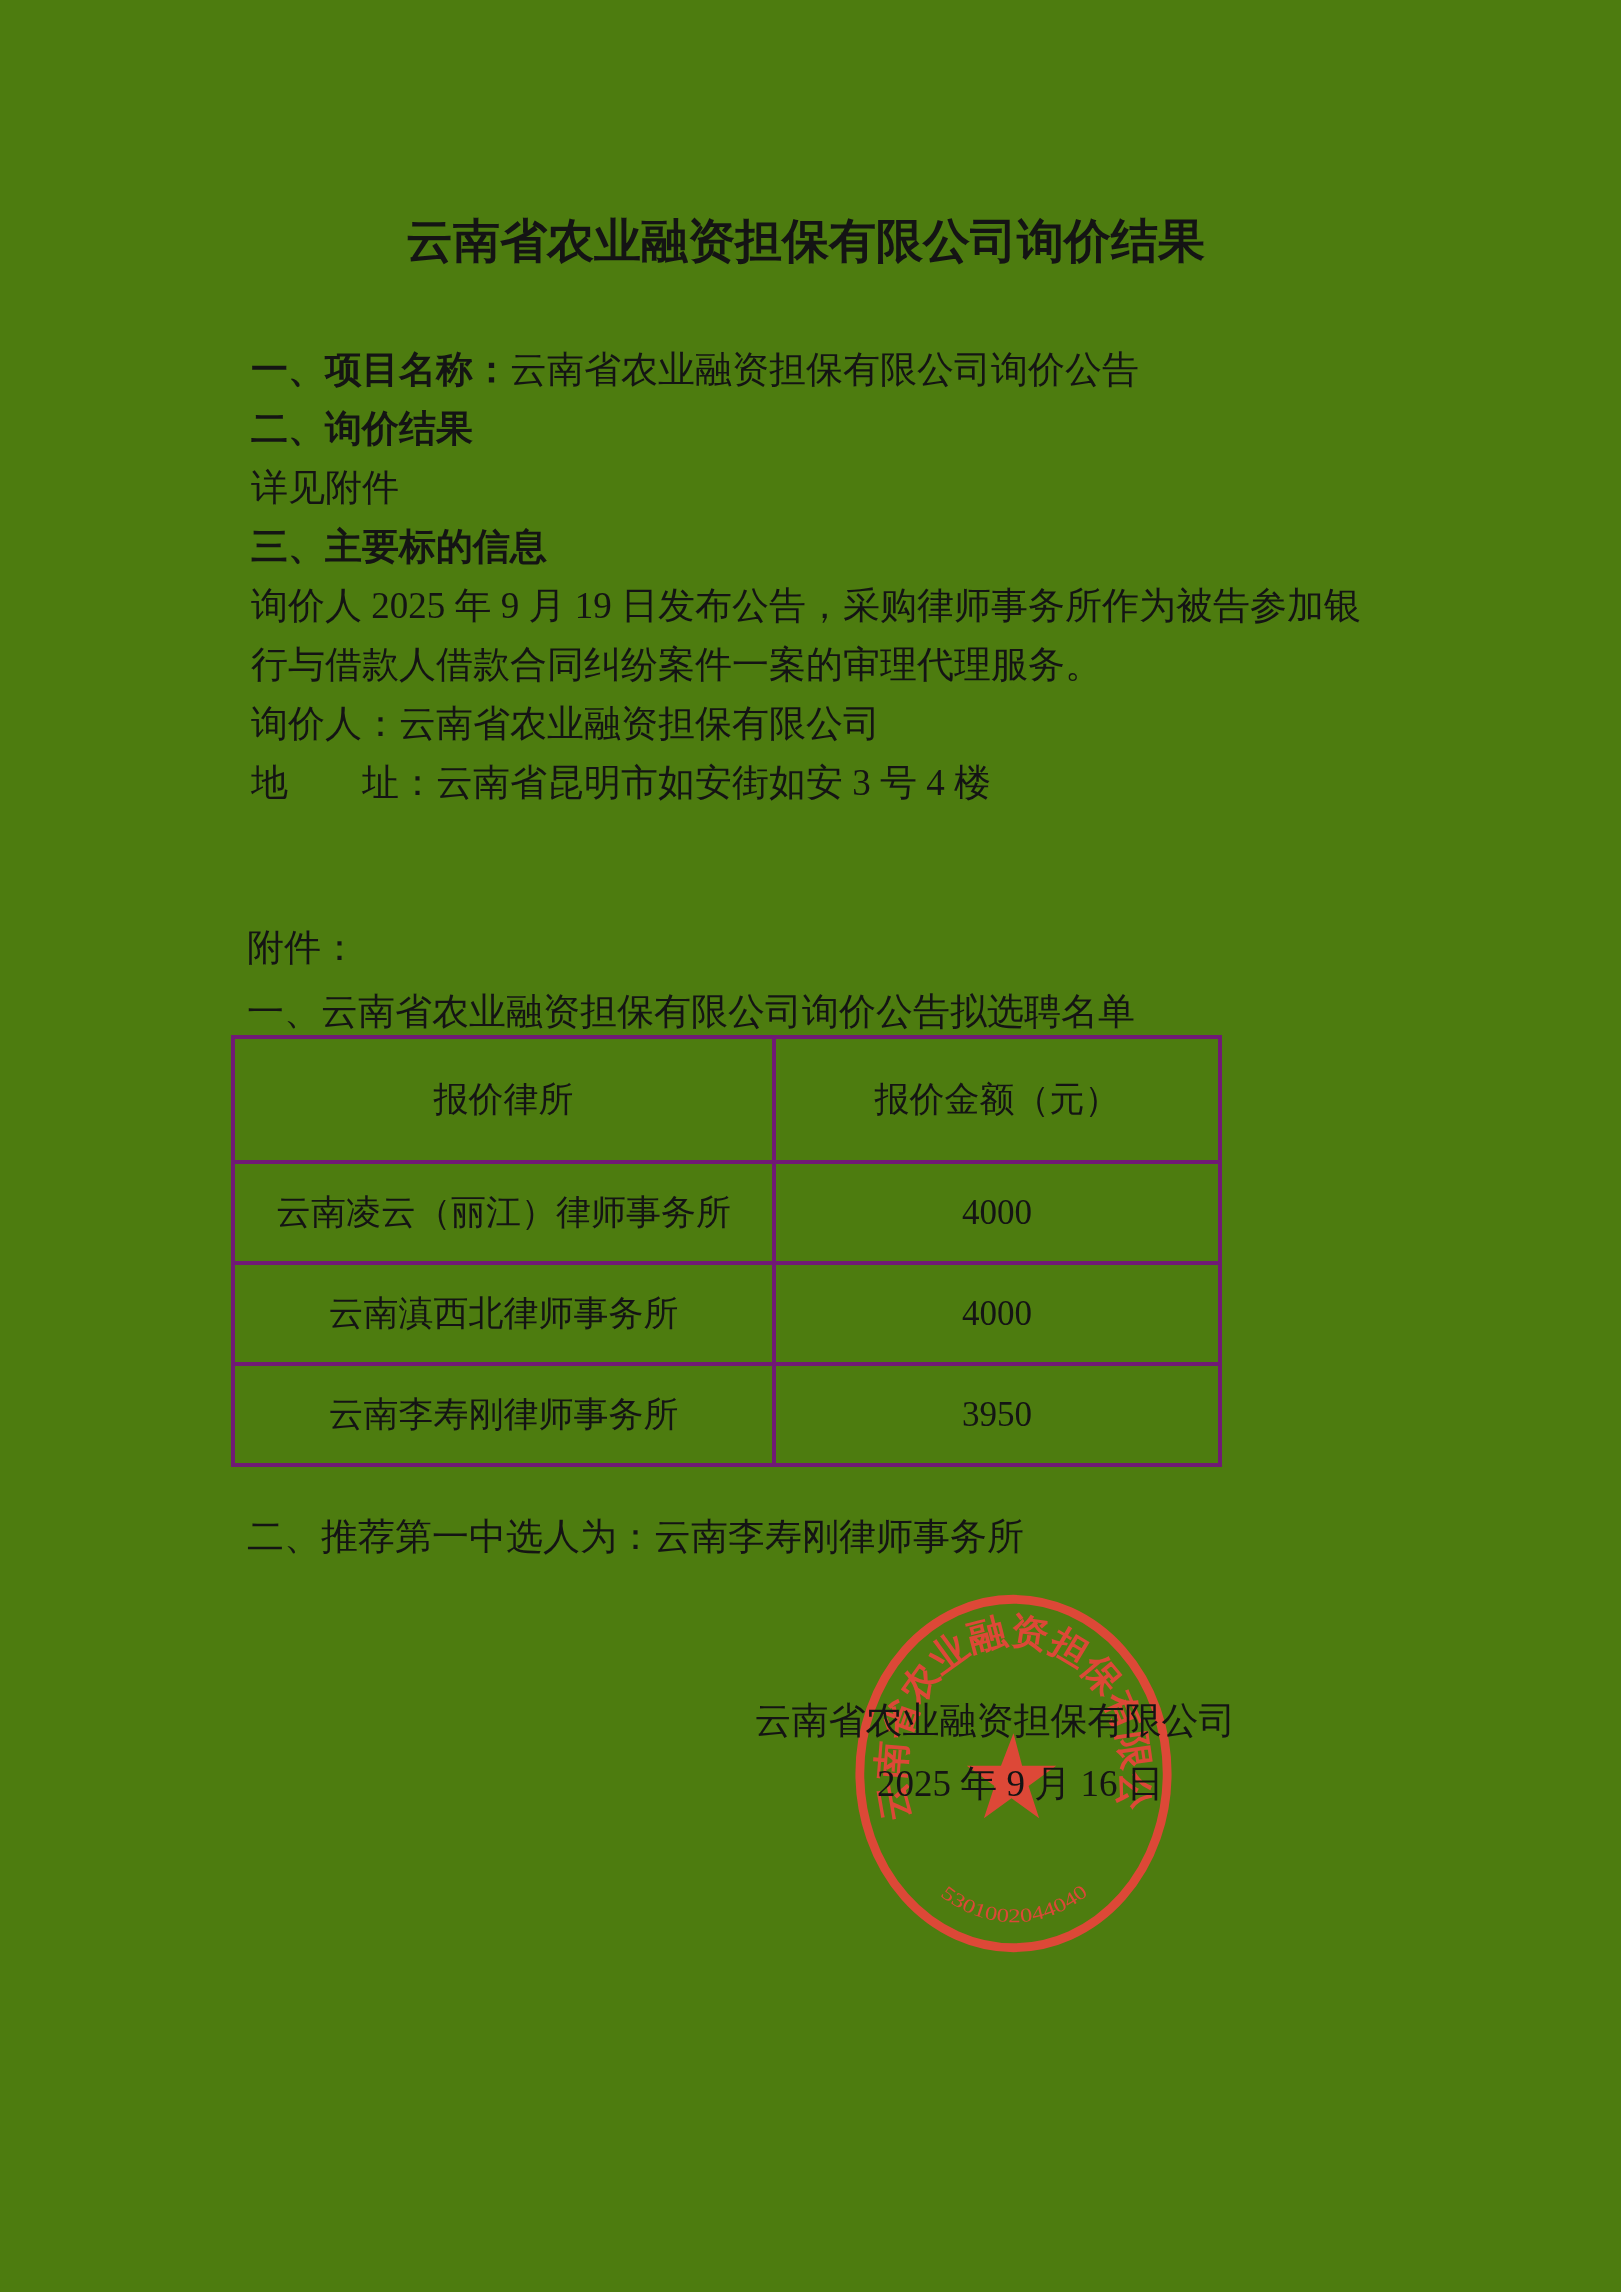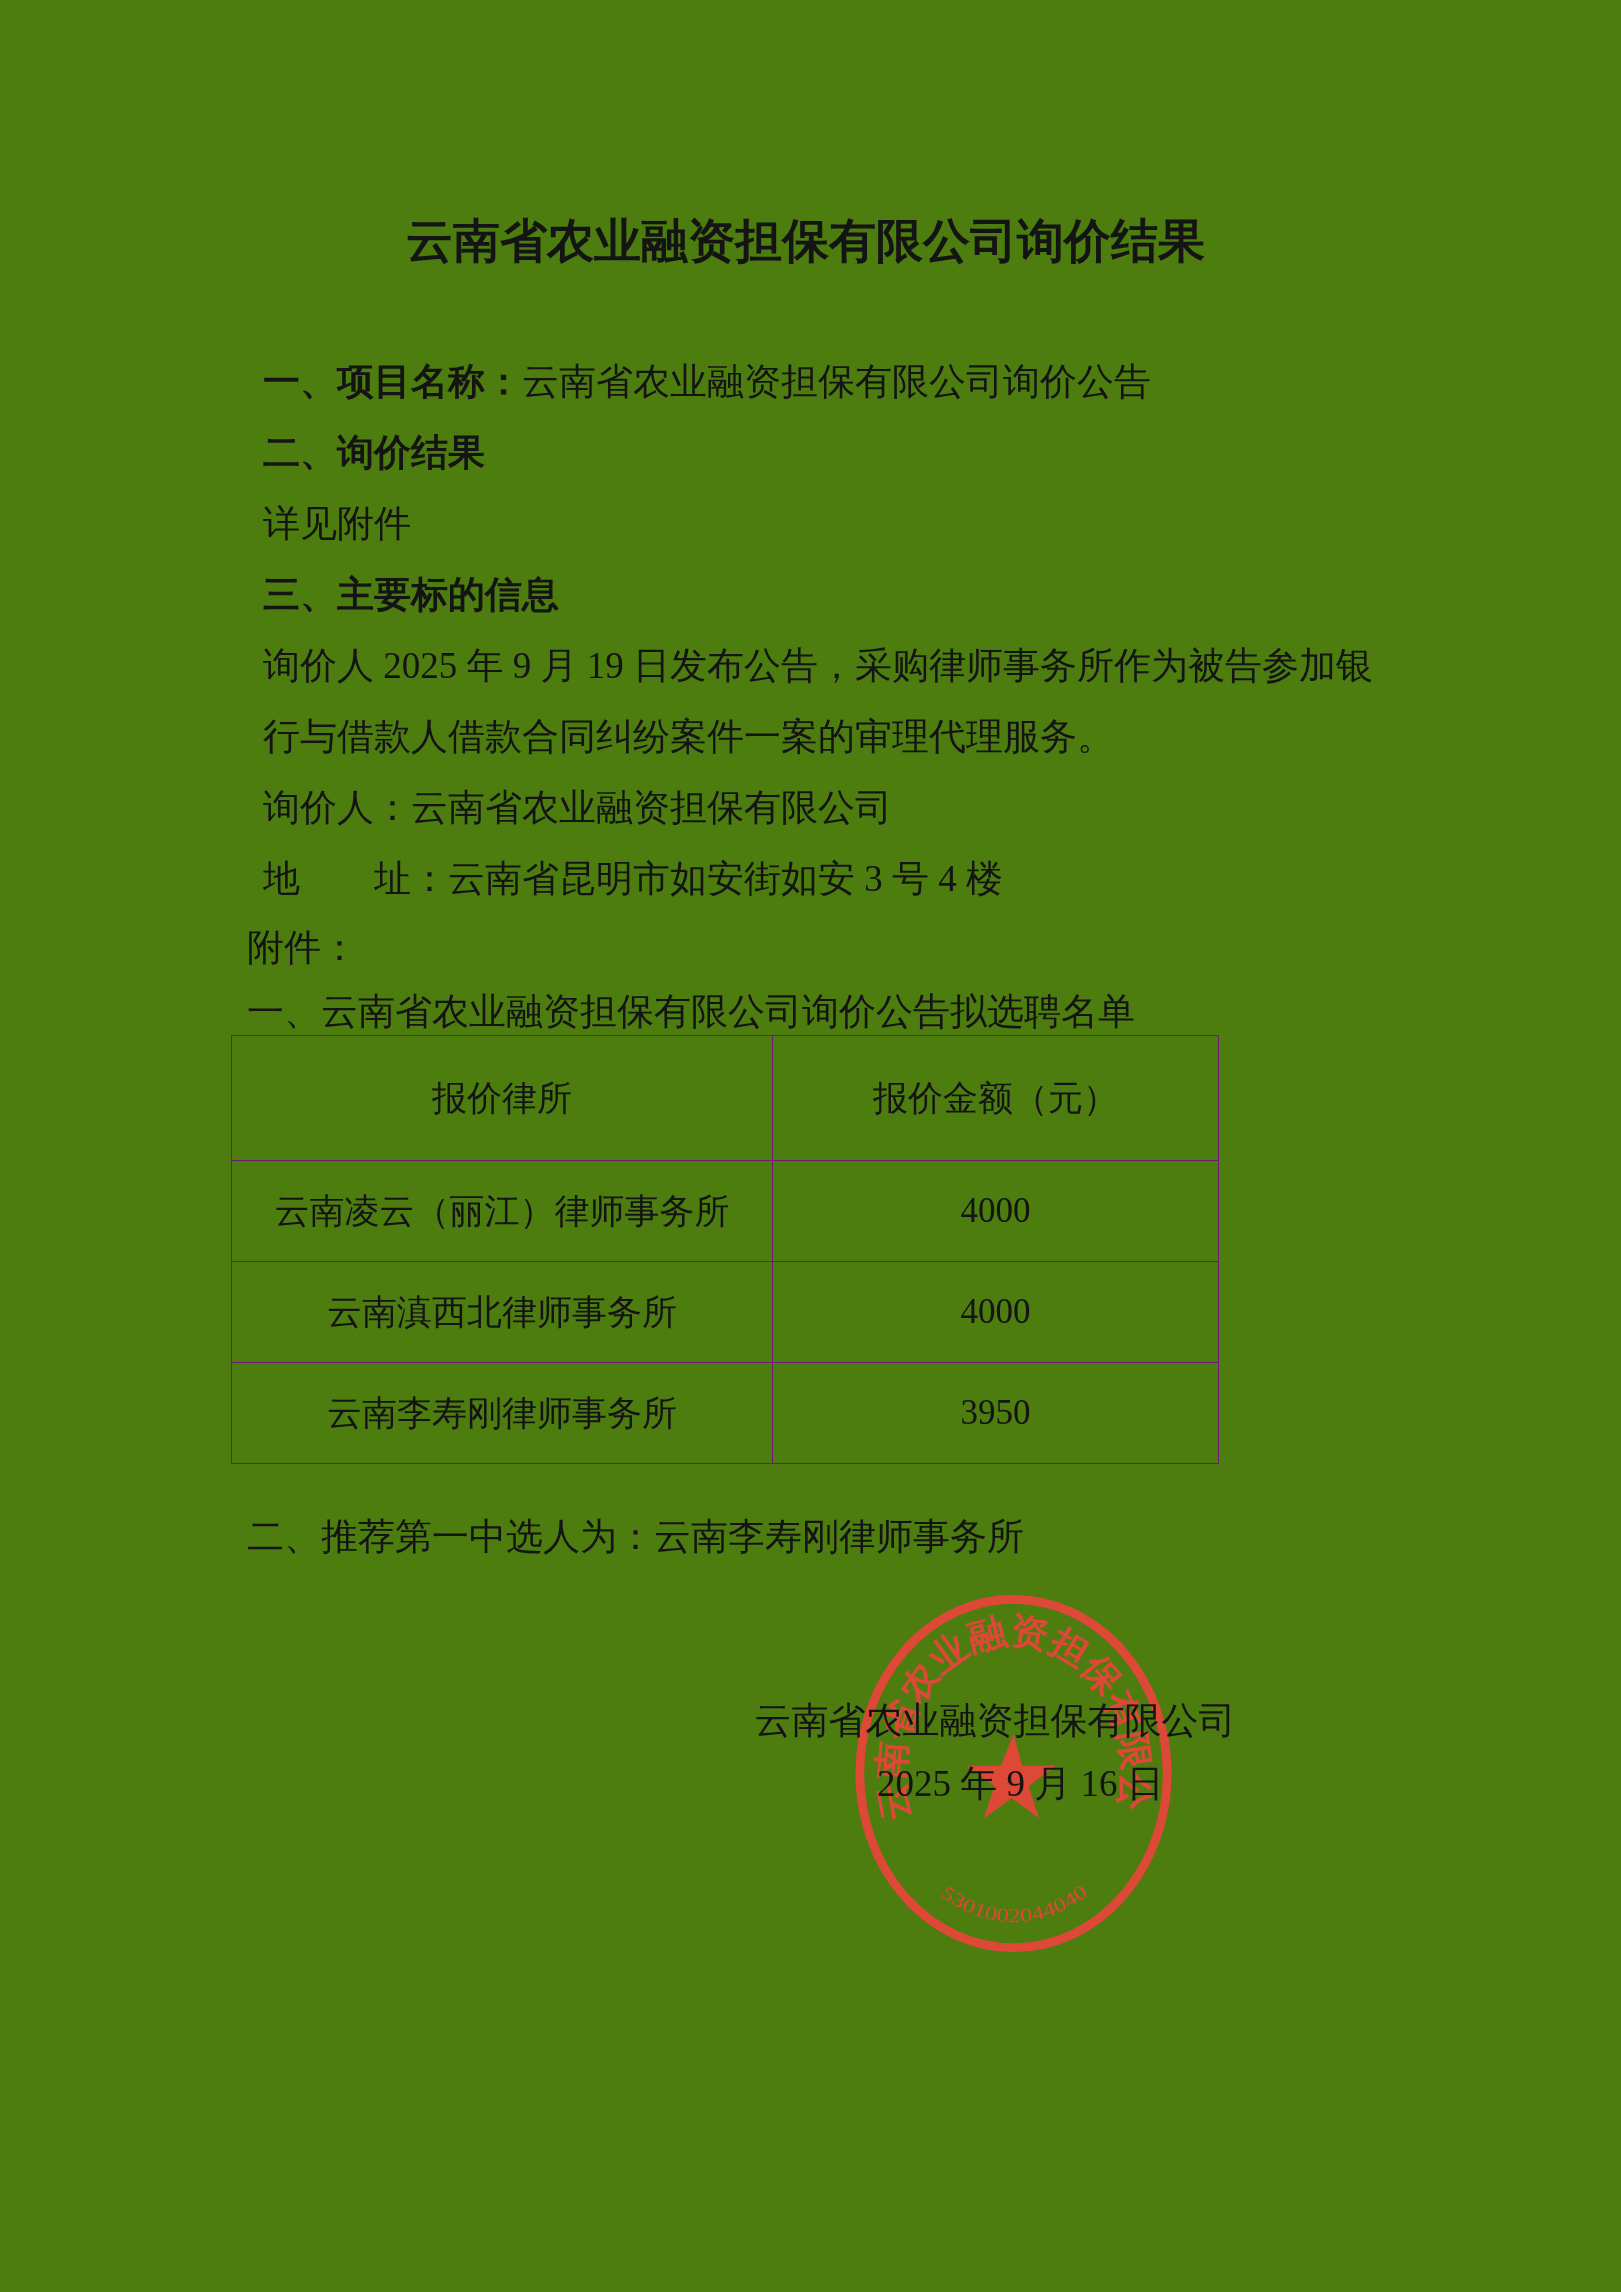--- a/index.html
+++ b/index.html
@@ -21,21 +21,21 @@
     font-size: 47px;
     font-weight: bold;
     white-space: pre;
   }
   .content {
     position: absolute;
     left: 247px; top: 338px; width: 1127px;
     font-size: 37px;
   }
   .content .line {
-    margin: 16px;
+    margin: 4px;
     height: 55px;
     line-height: 55px;
     white-space: pre;
   }
   .gap { display: inline-block; width: 165px; }
   .attach-heading {
     position: absolute;
     left: 247px; top: 920px;
     font-size: 37px; font-weight: normal; line-height: 55px;
     white-space: pre;
@@ -48,21 +48,21 @@
   }
   table.quote-table {
     position: absolute;
     left: 231px; top: 1035px;
     width: 987px;
     border-collapse: collapse;
     table-layout: fixed;
     font-size: 35px;
   }
   table.quote-table th, table.quote-table td {
-    border: 1px solid #701a75;
+    border: 4px solid #701a75;
     text-align: center;
     vertical-align: middle;
     font-weight: normal;
     padding: 0;
     white-space: pre;
   }
   tr.header-row { height: 125px; }
   tr.data-row { height: 101px; }
   .recommendation {
     position: absolute;

